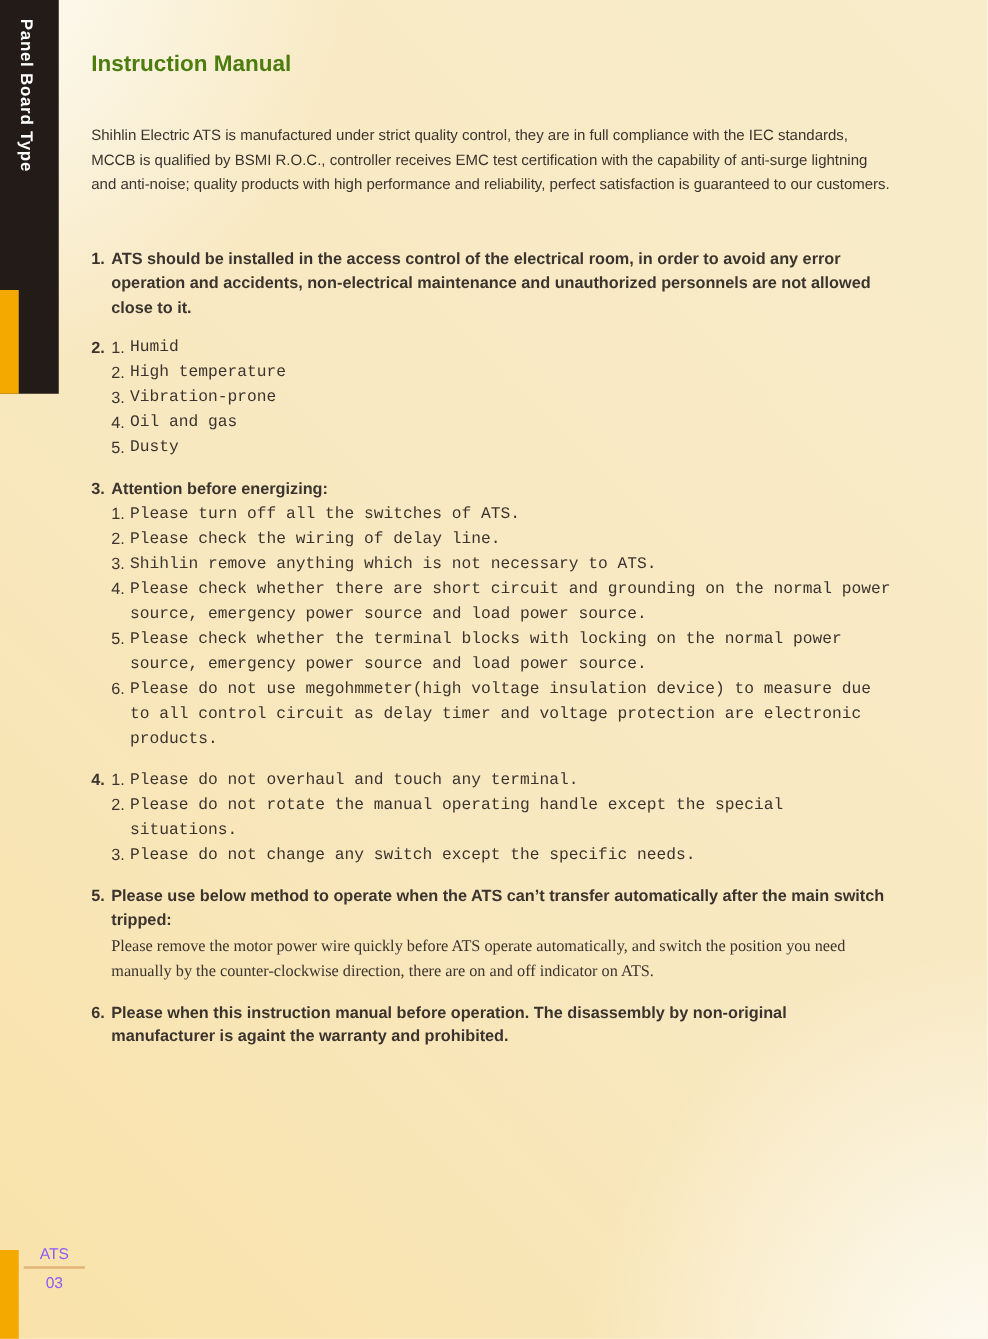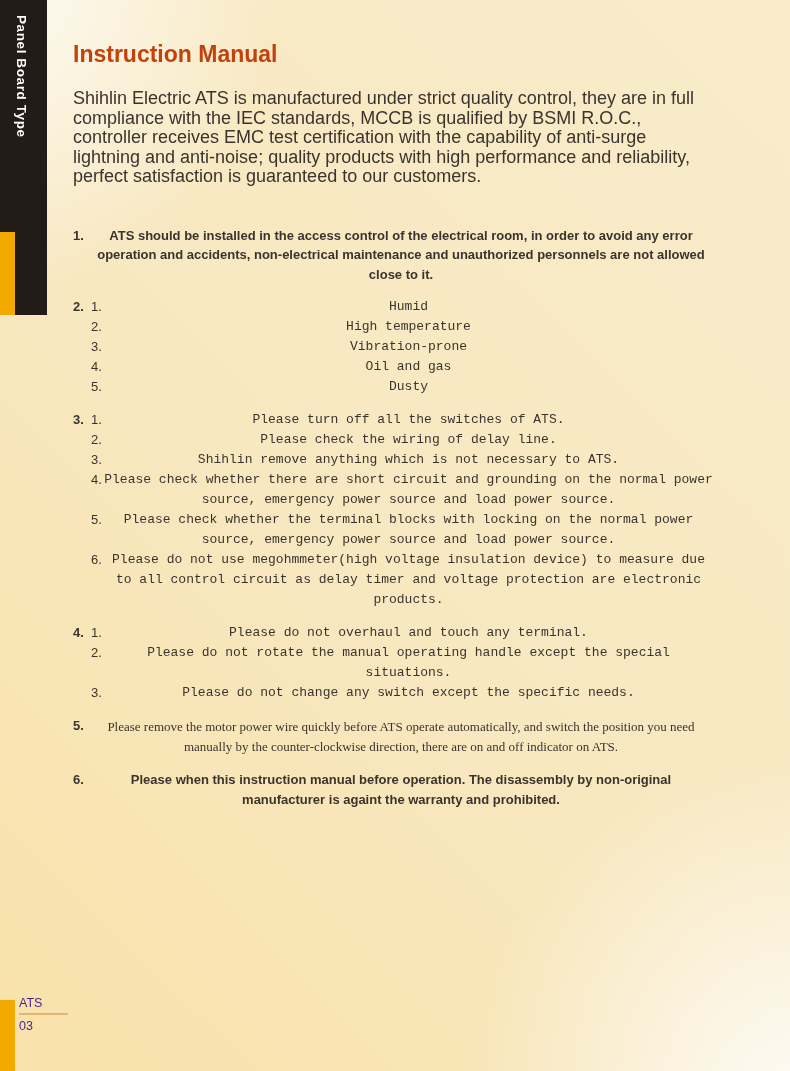--- a/index.html
+++ b/index.html
@@ -32,51 +32,51 @@
     color: #ffffff;
     font-size: 13.5px; font-weight: 700;
     letter-spacing: 0.6px;
     white-space: nowrap;
   }
 
   
   .content { position: absolute; left: 73px; top: 0; width: 640px; }
   .title {
     margin: 41px 0 0 0;
-    font-size: 23px; font-weight: 700;
-    color: #c2410c;
+    font-size: 18px; font-weight: 700;
+    color: #4d7c0f;
   }
   .intro {
-    margin: 21px 0 0 0;
-    font-size: 18px; line-height: 19.5px;
+    margin: 37px 0 0 0;
+    font-size: 12px; line-height: 19.5px;
   }
   .sections { margin-top: 39px; }
   .section {
     display: flex;
     font-size: 13px; line-height: 19.5px;
     margin-bottom: 13px;
   }
   .sec-num { flex: none; width: 16px; font-weight: 700; }
-  .sec-body { flex: 1; min-width: 0; text-align: center; }
+  .sec-body { flex: 1; min-width: 0; }
   .sec-heading { font-weight: 700; }
   .sub-item { display: flex; line-height: 20px; }
   .sub-num { flex: none; min-width: 15px; }
   .sub-text { flex: 1; min-width: 0; font-family: Liberation Mono, monospace; }
   .sec-par { margin-top: 1px; line-height: 20px; font-family: Liberation Serif, serif; }
 
   
   .footer-accent {
     position: absolute; left: 0; top: 1000px;
     width: 15px; height: 71px;
     background: #f4a900;
   }
   .pageno {
     position: absolute; left: 19px; top: 996px;
-    width: 49px; 
-    font-size: 12.5px; color: #4c1d95;
+    width: 49px; text-align: center;
+    font-size: 12.5px; color: #8b5cf6;
   }
   .pageno .rule { height: 2px; background: #e2b477; margin: 3px 0 4px 0; }
 </style>
 </head>
 <body>
 
 <aside class="side-tab">
   <span class="side-accent"></span>
   <span class="side-label">Panel Board Type</span>
 </aside>
@@ -112,20 +112,21 @@
           </div>
           <div class="sub-item">
             <span class="sub-num">5.</span>
             <span class="sub-text">Dusty</span>
           </div>
         </div>
       </div>
       <div class="section">
         <span class="sec-num">3.</span>
         <div class="sec-body">
+          <div class="sec-heading">Attention before energizing:</div>
           <div class="sub-item">
             <span class="sub-num">1.</span>
             <span class="sub-text">Please turn off all the switches of ATS.</span>
           </div>
           <div class="sub-item">
             <span class="sub-num">2.</span>
             <span class="sub-text">Please check the wiring of delay line.</span>
           </div>
           <div class="sub-item">
             <span class="sub-num">3.</span>
@@ -158,20 +159,21 @@
           </div>
           <div class="sub-item">
             <span class="sub-num">3.</span>
             <span class="sub-text">Please do not change any switch except the specific needs.</span>
           </div>
         </div>
       </div>
       <div class="section">
         <span class="sec-num">5.</span>
         <div class="sec-body">
+          <div class="sec-heading">Please use below method to operate when the ATS can’t transfer automatically after the main switch tripped:</div>
           <div class="sec-par">Please remove the motor power wire quickly before ATS operate automatically, and switch the position you need manually by the counter-clockwise direction, there are on and off indicator on ATS.</div>
         </div>
       </div>
       <div class="section">
         <span class="sec-num">6.</span>
         <div class="sec-body">
           <div class="sec-heading">Please when this instruction manual before operation. The disassembly by non-original manufacturer is againt the warranty and prohibited.</div>
         </div>
       </div>
     </div>

